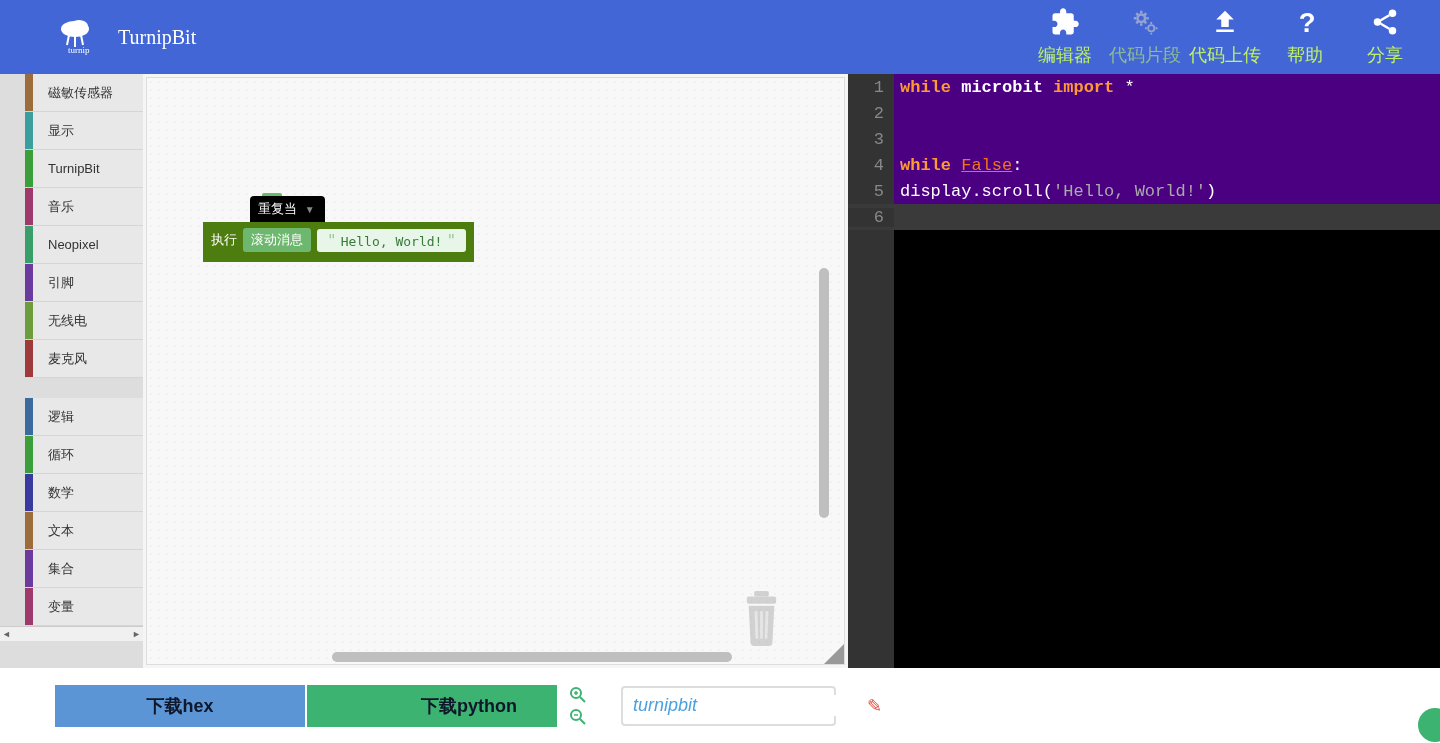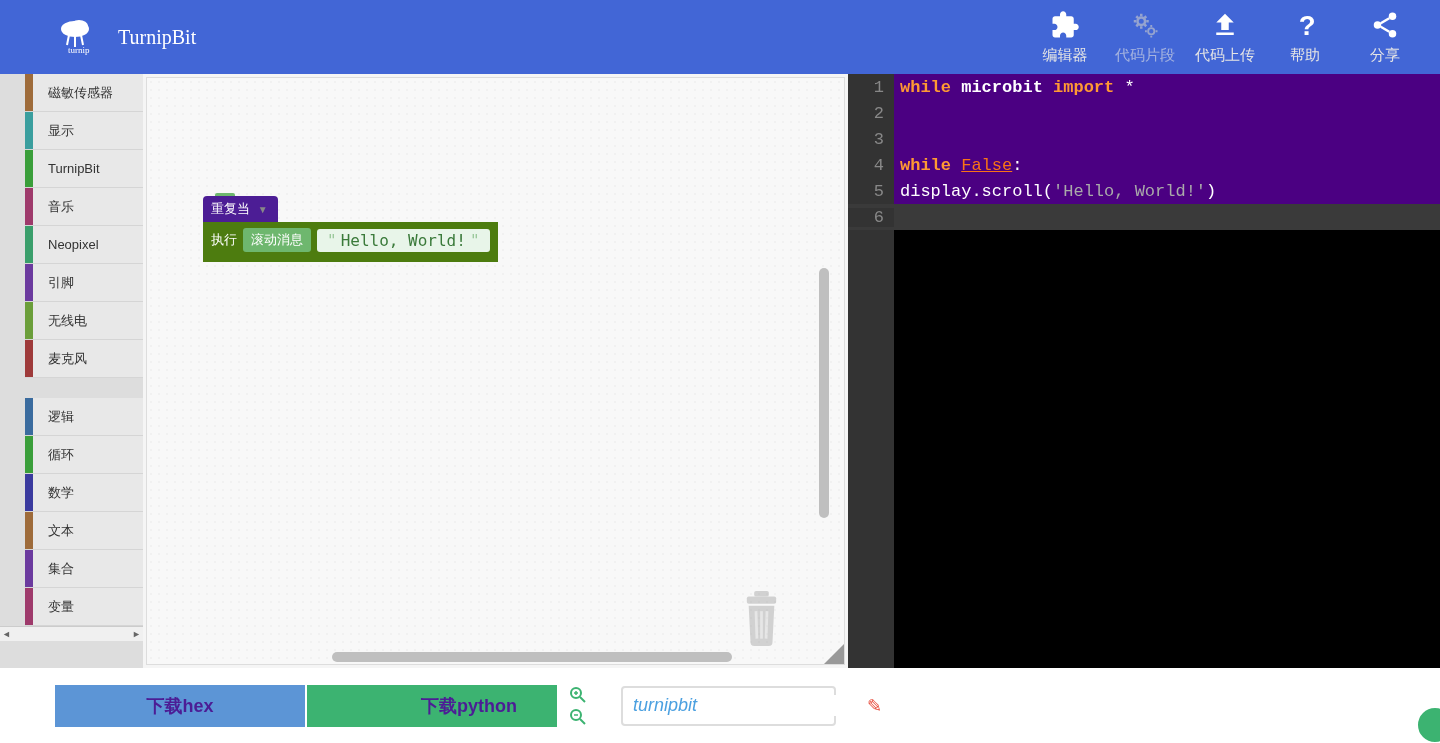--- a/index.html
+++ b/index.html
@@ -7,47 +7,47 @@
 
 
 .header { height: 74px; background: #4266d6; display: flex; align-items: center; color: #fff; }
 .logo-area { display: flex; align-items: center; padding-left: 55px; gap: 23px; }
 .logo-icon { width: 40px; height: 40px; }
 .app-title { font-family: 'SimSun', serif; font-size: 20px; color: #fff; }
 .header-nav { margin-left: auto; display: flex; gap: 0; padding-right: 15px; }
 .nav-item { width: 80px; display: flex; flex-direction: column; align-items: center; gap: 6px; cursor: pointer; padding: 8px 0; }
 .nav-item.disabled { opacity: 0.6; }
 .nav-icon { width: 30px; height: 30px; fill: #fff; }
-.nav-label { font-size: 15px; color: #e5e5e5; }
+.nav-label { font-size: 18px; color: #bef264; }
 
 
 .main { display: flex; height: 594px; }
 
 
 .sidebar { width: 143px; background: #ddd; overflow-y: auto; position: relative; }
 .sidebar-inner { padding-left: 5px; margin-left: 20px; }
 .cat-item { height: 38px; display: flex; align-items: center; background: #e8e8e8; margin-bottom: 0; cursor: pointer; position: relative; border-bottom: 1px solid #d5d5d5; }
 .cat-color { width: 8px; height: 100%; }
 .cat-label { padding-left: 15px; font-size: 13px; color: #333; }
 .cat-gap { height: 20px; background: #ddd; }
 
 
 .workspace { flex: 1; background: #f5f5f5; position: relative; display: flex; }
 .canvas-area { flex: 1; background: #f8f8f8; position: relative; margin: 3px; border: 1px solid #ddd; }
 .canvas-texture { position: absolute; inset: 0; background-image: radial-gradient(circle, #e0e0e0 1px, transparent 1px); background-size: 8px 8px; opacity: 0.3; }
 
 
 .block-container { position: absolute; left: 56px; top: 118px; }
-.block-header { background: #4c1d95; padding: 4px 10px 4px 8px; border-radius: 4px 4px 0 0; color: #fff; font-size: 13px; display: inline-block; position: relative; }
+.block-header { background: #000000; padding: 4px 10px 4px 8px; border-radius: 4px 4px 0 0; color: #fff; font-size: 13px; display: inline-block; position: relative; margin-left: 47px; }
 .block-header::before { content: ''; position: absolute; left: 12px; top: -3px; width: 20px; height: 3px; background: #6eb76e; border-radius: 2px 2px 0 0; }
 .dropdown-arrow { color: #888; font-size: 10px; margin-left: 4px; }
 .block-body { background: #4d7c0f; padding: 6px 8px 10px 8px; display: flex; align-items: center; gap: 6px; min-height: 36px; }
 .block-exec { color: #fff; font-size: 13px; }
 .block-scroll { background: #6eb76e; padding: 3px 8px; border-radius: 3px; color: #fff; font-size: 13px; display: inline-flex; align-items: center; gap: 6px; }
-.block-string { background: #e8f5e9; padding: 2px 10px; border-radius: 3px; color: #3a7a3a; font-family: monospace; font-size: 16px; position: relative; }
+.block-string { background: #e8f5e9; padding: 2px 10px; border-radius: 3px; color: #3a7a3a; font-family: monospace; font-size: 13px; position: relative; }
 .block-string::before { content: '"'; color: #9cc99c; margin-right: 4px; font-size: 16px; }
 .block-string::after { content: '"'; color: #9cc99c; margin-left: 4px; font-size: 16px; }
 
 
 .trash { position: absolute; right: 60px; bottom: 18px; width: 45px; height: 55px; opacity: 0.4; }
 
 
 .ws-vscroll { position: absolute; right: 15px; top: 190px; width: 10px; height: 250px; background: #bfbfbf; border-radius: 5px; }
 .ws-hscroll { position: absolute; left: 185px; bottom: 2px; width: 400px; height: 10px; background: #bfbfbf; border-radius: 5px; }
 .ws-resize { position: absolute; right: 0; bottom: 0; width: 20px; height: 20px; }
@@ -69,21 +69,21 @@
 .punct { color: #fff; }
 .false-val { color: #f97316; text-decoration: underline; }
 
 
 .sidebar-hscroll { height: 15px; background: #f0f0f0; border-top: 1px solid #ccc; display: flex; align-items: center; position: relative; }
 .sidebar-hscroll-left { position: absolute; left: 2px; font-size: 9px; color: #666; }
 .sidebar-hscroll-right { position: absolute; right: 2px; font-size: 9px; color: #666; }
 
 
 .footer { height: 75px; background: #fff; display: flex; align-items: center; padding: 10px 55px; gap: 2px; }
-.btn-download { height: 42px; padding: 0 40px; border: none; color: #4c1d95; font-size: 18px; font-weight: bold; cursor: pointer; }
+.btn-download { height: 42px; padding: 0 40px; border: none; color: #0f172a; font-size: 18px; font-weight: bold; cursor: pointer; }
 .btn-hex { background: #5c95d6; width: 250px; }
 .btn-python { background: #3cb371; width: 250px; text-align: right; }
 .zoom-controls { display: flex; flex-direction: column; margin-left: 8px; gap: 2px; }
 .zoom-btn { width: 22px; height: 20px; background: none; border: none; cursor: pointer; color: #3cb371; font-size: 14px; display: flex; align-items: center; justify-content: center; }
 .filename-box { margin-left: 30px; width: 215px; height: 40px; border: 2px solid #ddd; border-radius: 4px; display: flex; align-items: center; padding: 0 10px; }
 .filename-input { flex: 1; border: none; outline: none; font-size: 18px; color: #4ba0e0; font-style: italic; font-family: inherit; }
 .edit-icon { color: #e74c3c; font-size: 18px; }
 
 
 .corner-badge { position: absolute; right: -15px; bottom: -2px; width: 40px; height: 40px; border-radius: 50%; background: #3cb371; border: 3px solid #fff; display: flex; align-items: center; justify-content: center; color: #fff; font-size: 10px; }

